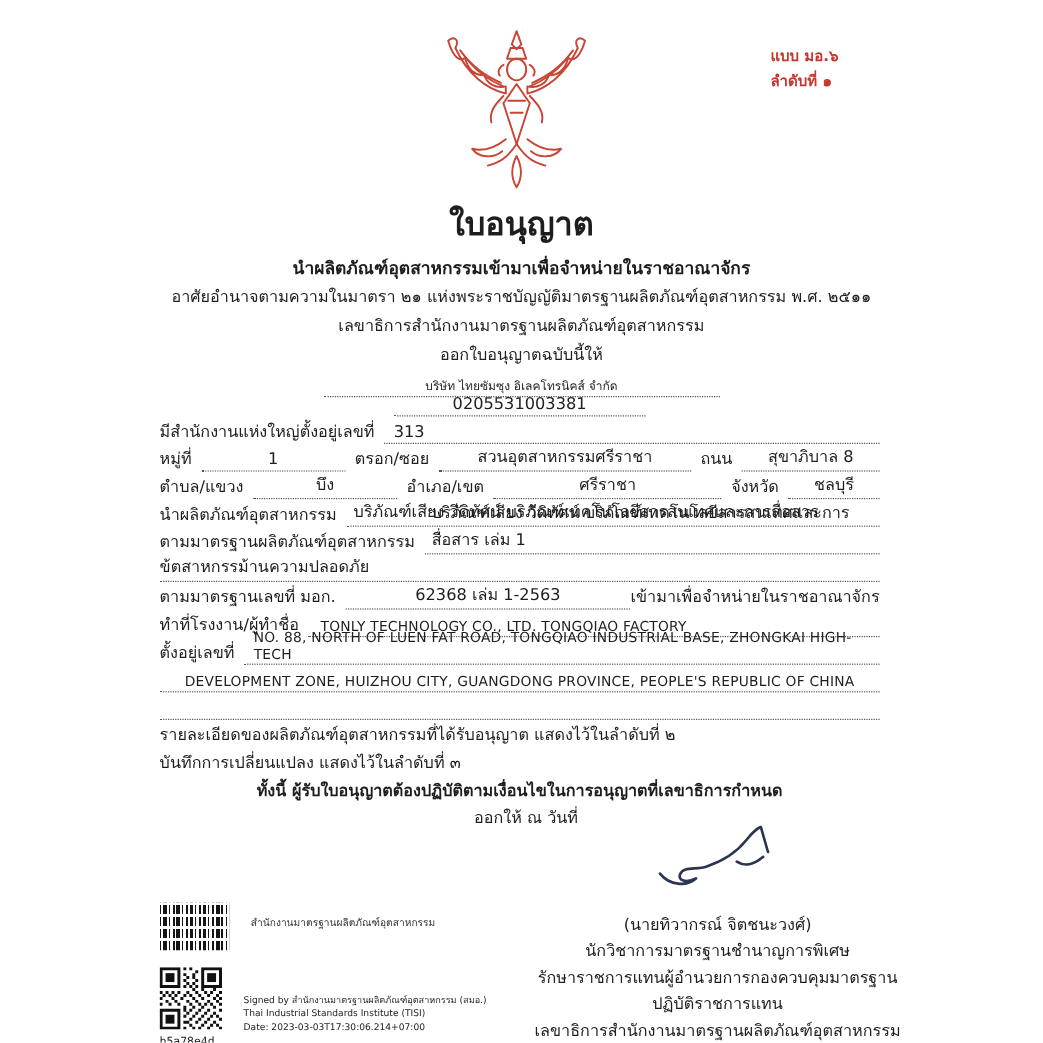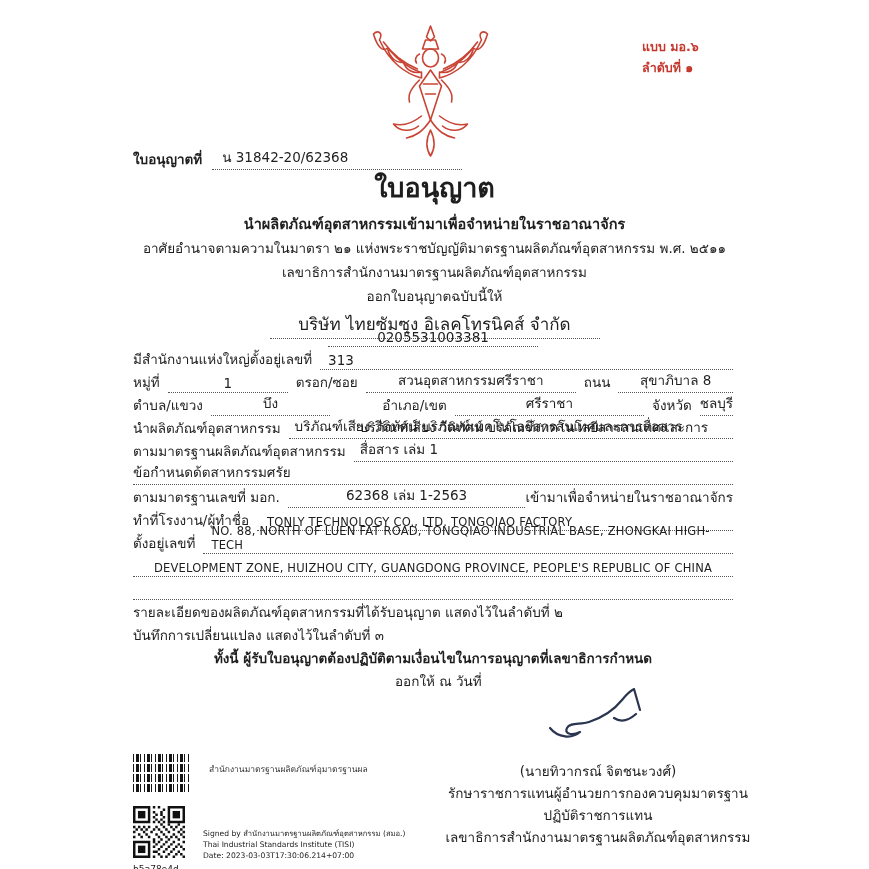--- a/index.html
+++ b/index.html
@@ -17,21 +17,21 @@
   .licrow { position:absolute; top:146px; left:133px; width:360px; display:flex; align-items:flex-end; font-size:13.5px; }
   .licrow .lbl { font-weight:600; padding-right:10px; white-space:nowrap; }
   .licrow .val { border-bottom:1.5px dotted #555; width:250px; padding:0 0 1px 10px; }
 
   
   .headblock { position:absolute; top:170px; left:0; right:0; text-align:center; }
   .title { font-size:27px; font-weight:600; line-height:36px; }
   .sub1 { font-size:14.5px; font-weight:700; margin-top:6px; line-height:24px; }
   .subline { font-size:13.5px; line-height:24px; }
   .company-line { margin-top:2px; }
-  .company { display:inline-block; font-size:17px; border-bottom:1.5px dotted #555; min-width:330px; padding:0 14px 1px 14px; }
+  .company { display:inline-block; font-size:10px; border-bottom:1.5px dotted #555; min-width:330px; padding:0 14px 1px 14px; }
 
   
   .bodyblock { position:absolute; top:324px; left:133px; width:600px; }
   .row { display:flex; align-items:flex-end; height:23px; font-size:13.5px; }
   .row .lbl { white-space:nowrap; padding-right:8px; }
   .row .val { border-bottom:1.5px dotted #555; padding-bottom:1px; }
   .center { text-align:center; }
   .left { text-align:left; }
   .grow { flex:1; }
   .latin { font-size:11.5px; letter-spacing:.2px; padding-bottom:2px; }
@@ -96,24 +96,20 @@
 
       <path d="M66 94 C56 102 46 104 38 102 C44 110 56 110 63 104"></path>
       <path d="M84 94 C94 102 104 104 112 102 C106 110 94 110 87 104"></path>
 
       <path d="M75 98 C67 110 60 114 51 116"></path>
       <path d="M75 98 C83 110 90 114 99 116"></path>
       <path d="M75 108 C70 118 70 126 75 134 C80 126 80 118 75 108 Z"></path>
     </svg>
   </div>
 
-  <div class="licrow">
-    <span class="lbl">ใบอนุญาตที่</span>
-    <span class="val">น 31842-20/62368</span>
-  </div>
 
   <div class="headblock">
     <div class="title">ใบอนุญาต</div>
     <div class="sub1">นำผลิตภัณฑ์อุตสาหกรรมเข้ามาเพื่อจำหน่ายในราชอาณาจักร</div>
     <div class="subline">อาศัยอำนาจตามความในมาตรา ๒๑ แห่งพระราชบัญญัติมาตรฐานผลิตภัณฑ์อุตสาหกรรม พ.ศ. ๒๕๑๑</div>
     <div class="subline">เลขาธิการสำนักงานมาตรฐานผลิตภัณฑ์อุตสาหกรรม</div>
     <div class="subline">ออกใบอนุญาตฉบับนี้ให้</div>
     <div class="company-line">
       <span class="company">บริษัท ไทยซัมซุง อิเลคโทรนิคส์ จำกัด</span>
     </div>
@@ -135,38 +131,38 @@
       <span class="val center w120">1</span>
       <span class="lbl" style="padding-left:8px;">ตรอก/ซอย</span>
       <span class="val center w210">สวนอุตสาหกรรมศรีราชา</span>
       <span class="lbl" style="padding-left:8px;">ถนน</span>
       <span class="val center grow">สุขาภิบาล 8</span>
     </div>
 
     <div class="row">
       <span class="lbl">ตำบล/แขวง</span>
       <span class="val center w120">บึง</span>
-      <span class="lbl" style="padding-left:8px;margin-left:44px;">อำเภอ/เขต</span>
+      <span class="lbl" style="padding-left:8px;">อำเภอ/เขต</span>
       <span class="val center w190">ศรีราชา</span>
       <span class="lbl" style="padding-left:8px;">จังหวัด</span>
       <span class="val center grow">ชลบุรี</span>
     </div>
 
     <div class="row">
       <span class="lbl">นำผลิตภัณฑ์อุตสาหกรรม</span>
       <span class="val left grow" style="padding-left:6px;">บริภัณฑ์เสียง วีดิทัศน์ บริภัณฑ์เทคโนโลยีสารสนเทศและการสื่อสาร</span>
     </div>
 
     <div class="row">
       <span class="lbl">ตามมาตรฐานผลิตภัณฑ์อุตสาหกรรม</span>
       <span class="val left grow" style="padding-left:6px;margin-top:46px;">บริภัณฑ์เสียง วีดิทัศน์ บริภัณฑ์เทคโนโลยีสารสนเทศและการสื่อสาร เล่ม 1</span>
     </div>
 
     <div class="row">
-      <span class="val left grow">ข้อกำหนดด้ตสาหกรรมศรัย</span>
+      <span class="val left grow">ข้ตสาหกรรม้านความปลอดภัย</span>
     </div>
 
     <div class="row">
       <span class="lbl">ตามมาตรฐานเลขที่ มอก.</span>
       <span class="val center w270">62368 เล่ม 1-2563</span>
       <span class="note">เข้ามาเพื่อจำหน่ายในราชอาณาจักร</span>
     </div>
 
     <div class="row">
       <span class="lbl">ทำที่โรงงาน/ผู้ทำชื่อ</span>
@@ -202,29 +198,30 @@
       <span class="lbl">ออกให้ ณ วันที่</span>
     </div>
 
   </div>
 
   <div class="sigblock">
     <svg class="sig-svg" width="140" height="52" viewBox="0 0 140 52" fill="none">
       <path d="M22 40 C30 50 44 51 52 44 C44 48 36 46 39 40 C42 34 52 37 61 34 C76 29 86 22 94 12 C98 7 102 3 106 1 L112 22 M86 30 C92 34 100 33 108 26" stroke="#2a3550" stroke-width="2.2" stroke-linecap="round" stroke-linejoin="round"></path>
     </svg>
     <div class="name">(นายทิวากรณ์ จิตชนะวงศ์)</div>
+    <div class="pos">นักวิชาการมาตรฐานชำนาญการพิเศษ</div>
     <div class="pos">รักษาราชการแทนผู้อำนวยการกองควบคุมมาตรฐาน</div>
     <div class="pos">ปฏิบัติราชการแทน</div>
     <div class="pos">เลขาธิการสำนักงานมาตรฐานผลิตภัณฑ์อุตสาหกรรม</div>
   </div>
 
   <div class="verif">
     <div class="vrow">
       <div class="barcode2d"></div>
-      <div class="bclabel">สำนักงานมาตรฐานผลิตภัณฑ์อุมาตรฐานผล</div>
+      <div class="bclabel">สำนักงานมาตรฐานผลิตภัณฑ์อุตสาหกรรม</div>
     </div>
     <div class="vrow qrwrap">
       <div>
         <svg width="52" height="52" viewBox="0 0 52.5 52.5">
           <g transform="scale(2.5)" fill="#111">
             <path fill-rule="evenodd" d="M0 0h7v7H0zM1 1h5v5H1z"></path>
               <rect x="2" y="2" width="3" height="3"></rect>
             <path fill-rule="evenodd" d="M14 0h7v7h-7zM15 1h5v5h-5z"></path>
               <rect x="16" y="2" width="3" height="3"></rect>
             <path fill-rule="evenodd" d="M0 14h7v7H0zM1 15h5v5H1z"></path>

